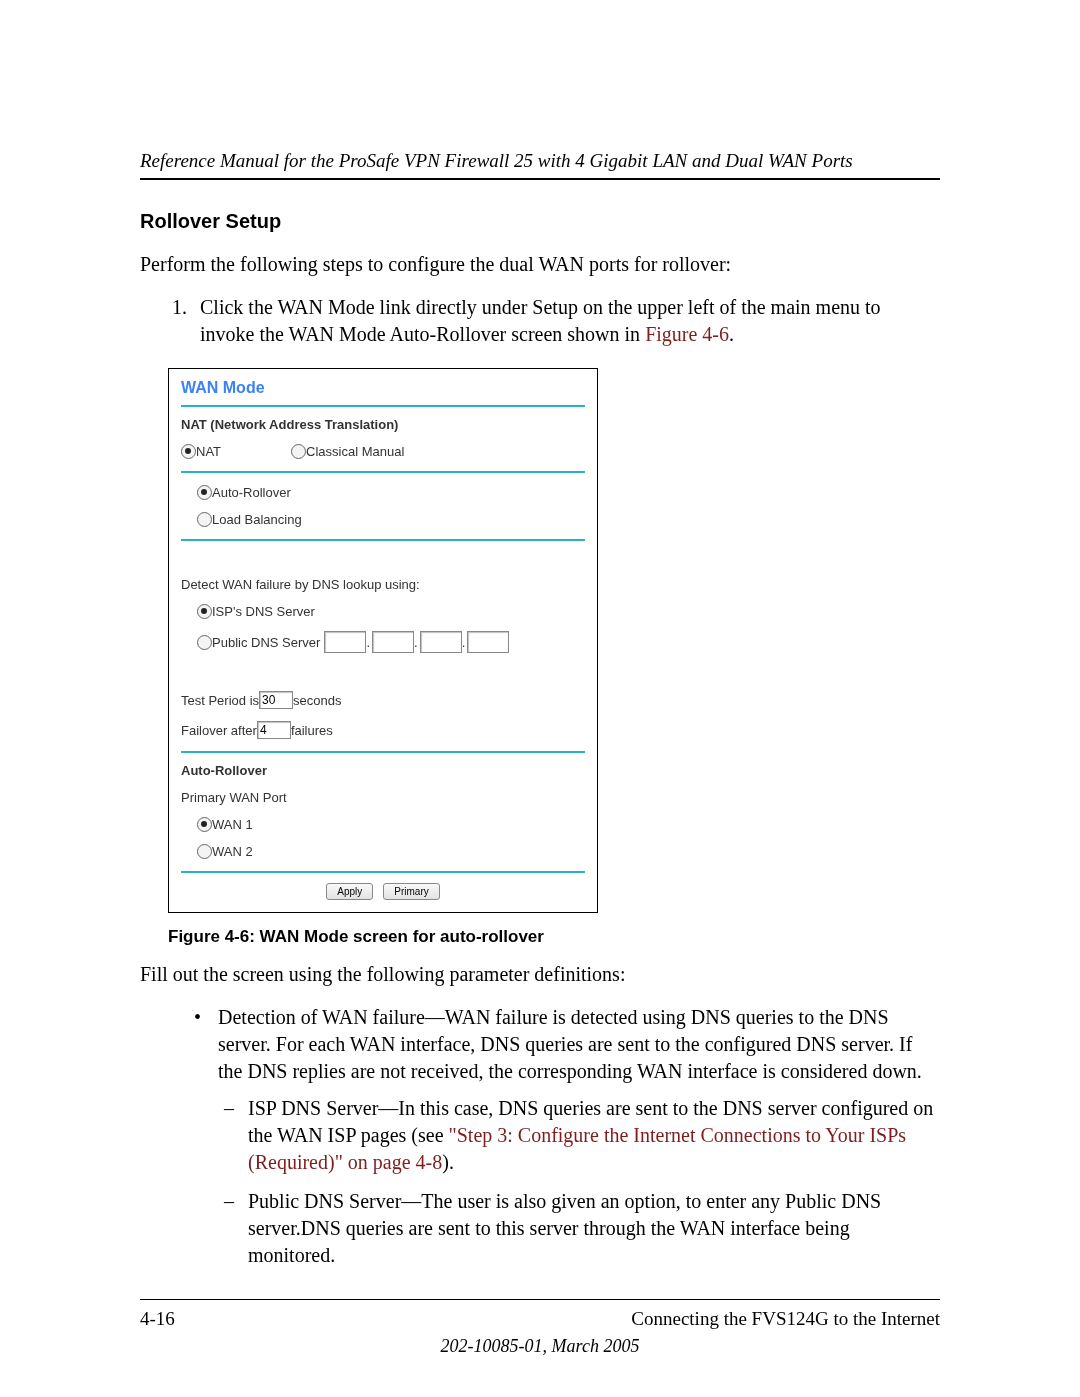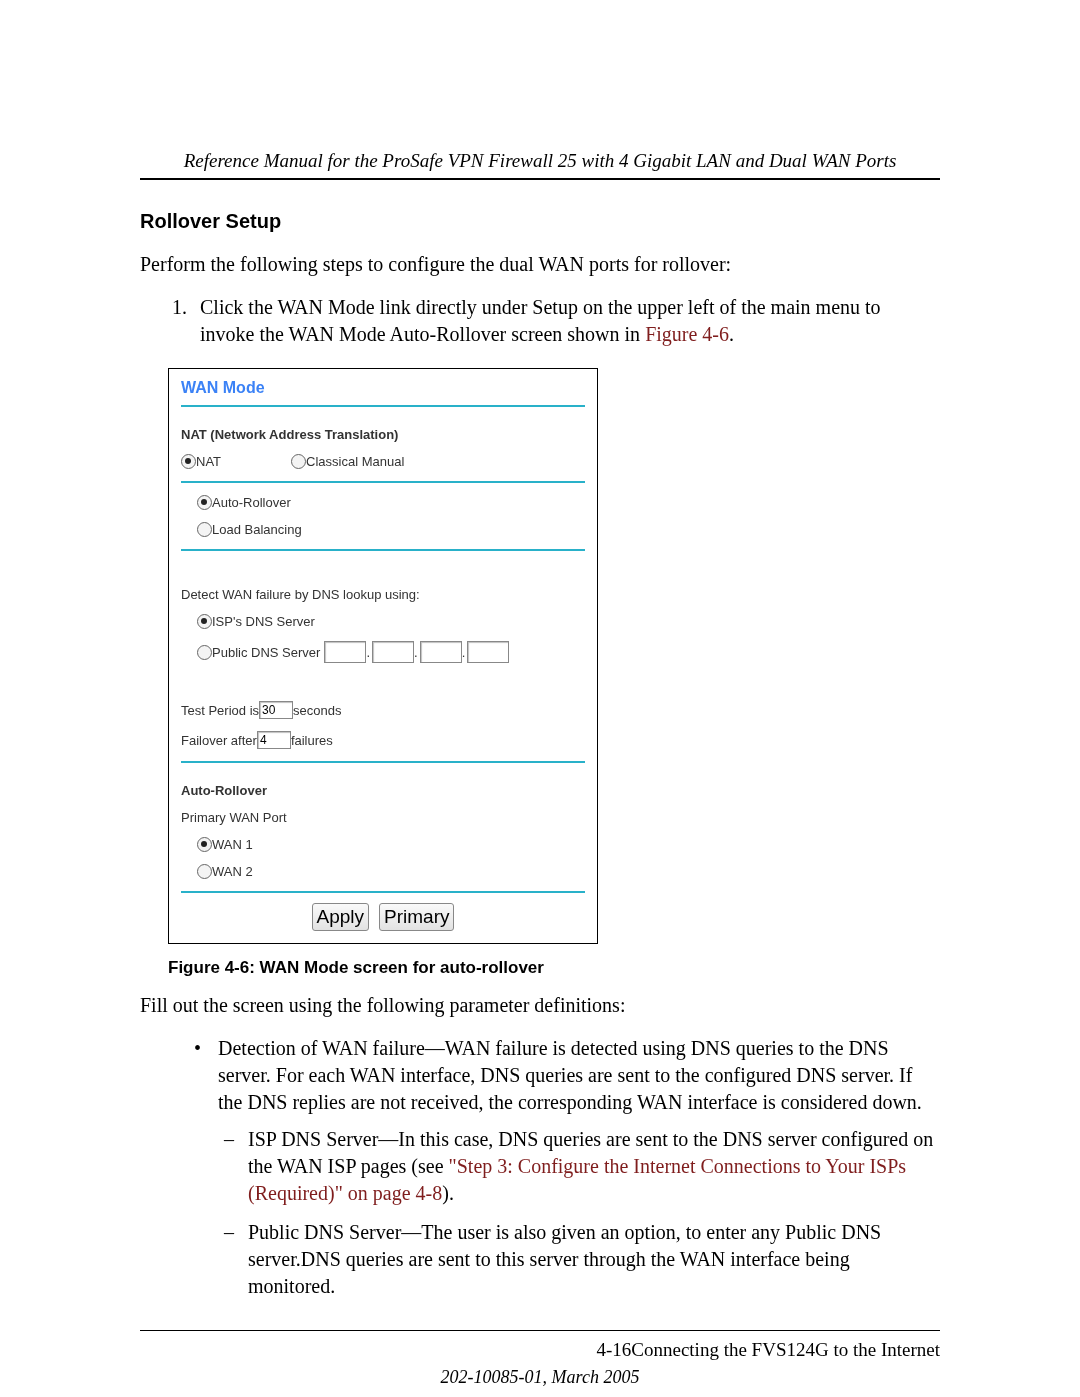--- a/index.html
+++ b/index.html
@@ -11,21 +11,20 @@
   .page {
     width: 1080px;
     height: 1397px;
     position: relative;
     box-sizing: border-box;
     padding: 150px 140px 70px 140px;
   }
   .running-head {
     font-style: italic;
     font-size: 19px;
-    text-align: center;
     margin-bottom: 6px;
   }
   .hr-thick {
     border: none;
     border-top: 2px solid #000;
     margin: 0 0 30px 0;
   }
   .hr-thin {
     border: none;
     border-top: 1.5px solid #000;
@@ -77,21 +76,20 @@
   }
   .sep {
     border: none;
     border-top: 2px solid #29b1c9;
     margin: 6px 0 10px 0;
   }
   .panel .bold {
     font-weight: bold;
     font-size: 13px;
     margin-bottom: 6px;
-    margin-top: 20px;
   }
   .row {
     display: flex;
     align-items: center;
     margin: 12px 0;
     font-size: 13px;
   }
   .row.indent { margin-left: 16px; }
   .radio {
     appearance: none;
@@ -129,22 +127,22 @@
   .dot { margin: 0 2px 0 0; }
   .btnrow {
     display: flex;
     justify-content: center;
     gap: 10px;
     margin-top: 4px;
   }
   .btn {
     border: 1px solid #888;
     background: linear-gradient(#fafafa,#e2e2e2);
-    font-size: 19px;
-    padding: 2px 4px;
+    font-size: 10px;
+    padding: 2px 10px;
     border-radius: 3px;
     font-family: Arial, Helvetica, sans-serif;
   }
   .fig-caption {
     font-family: Arial, Helvetica, sans-serif;
     font-weight: bold;
     font-size: 17px;
     margin: 14px 0 0 0;
   }
 
@@ -181,21 +179,21 @@
   }
   ul.dashes > li::before {
     content: "–";
     position: absolute;
     left: -24px;
     top: 0;
   }
 
   .footer-line {
     display: flex;
-    justify-content: flex-end;
+    justify-content: space-between;
     font-size: 19px;
     margin-top: 4px;
   }
   .footer-doc {
     text-align: center;
     font-style: italic;
     font-size: 18px;
     margin-top: 6px;
   }
 </style>

